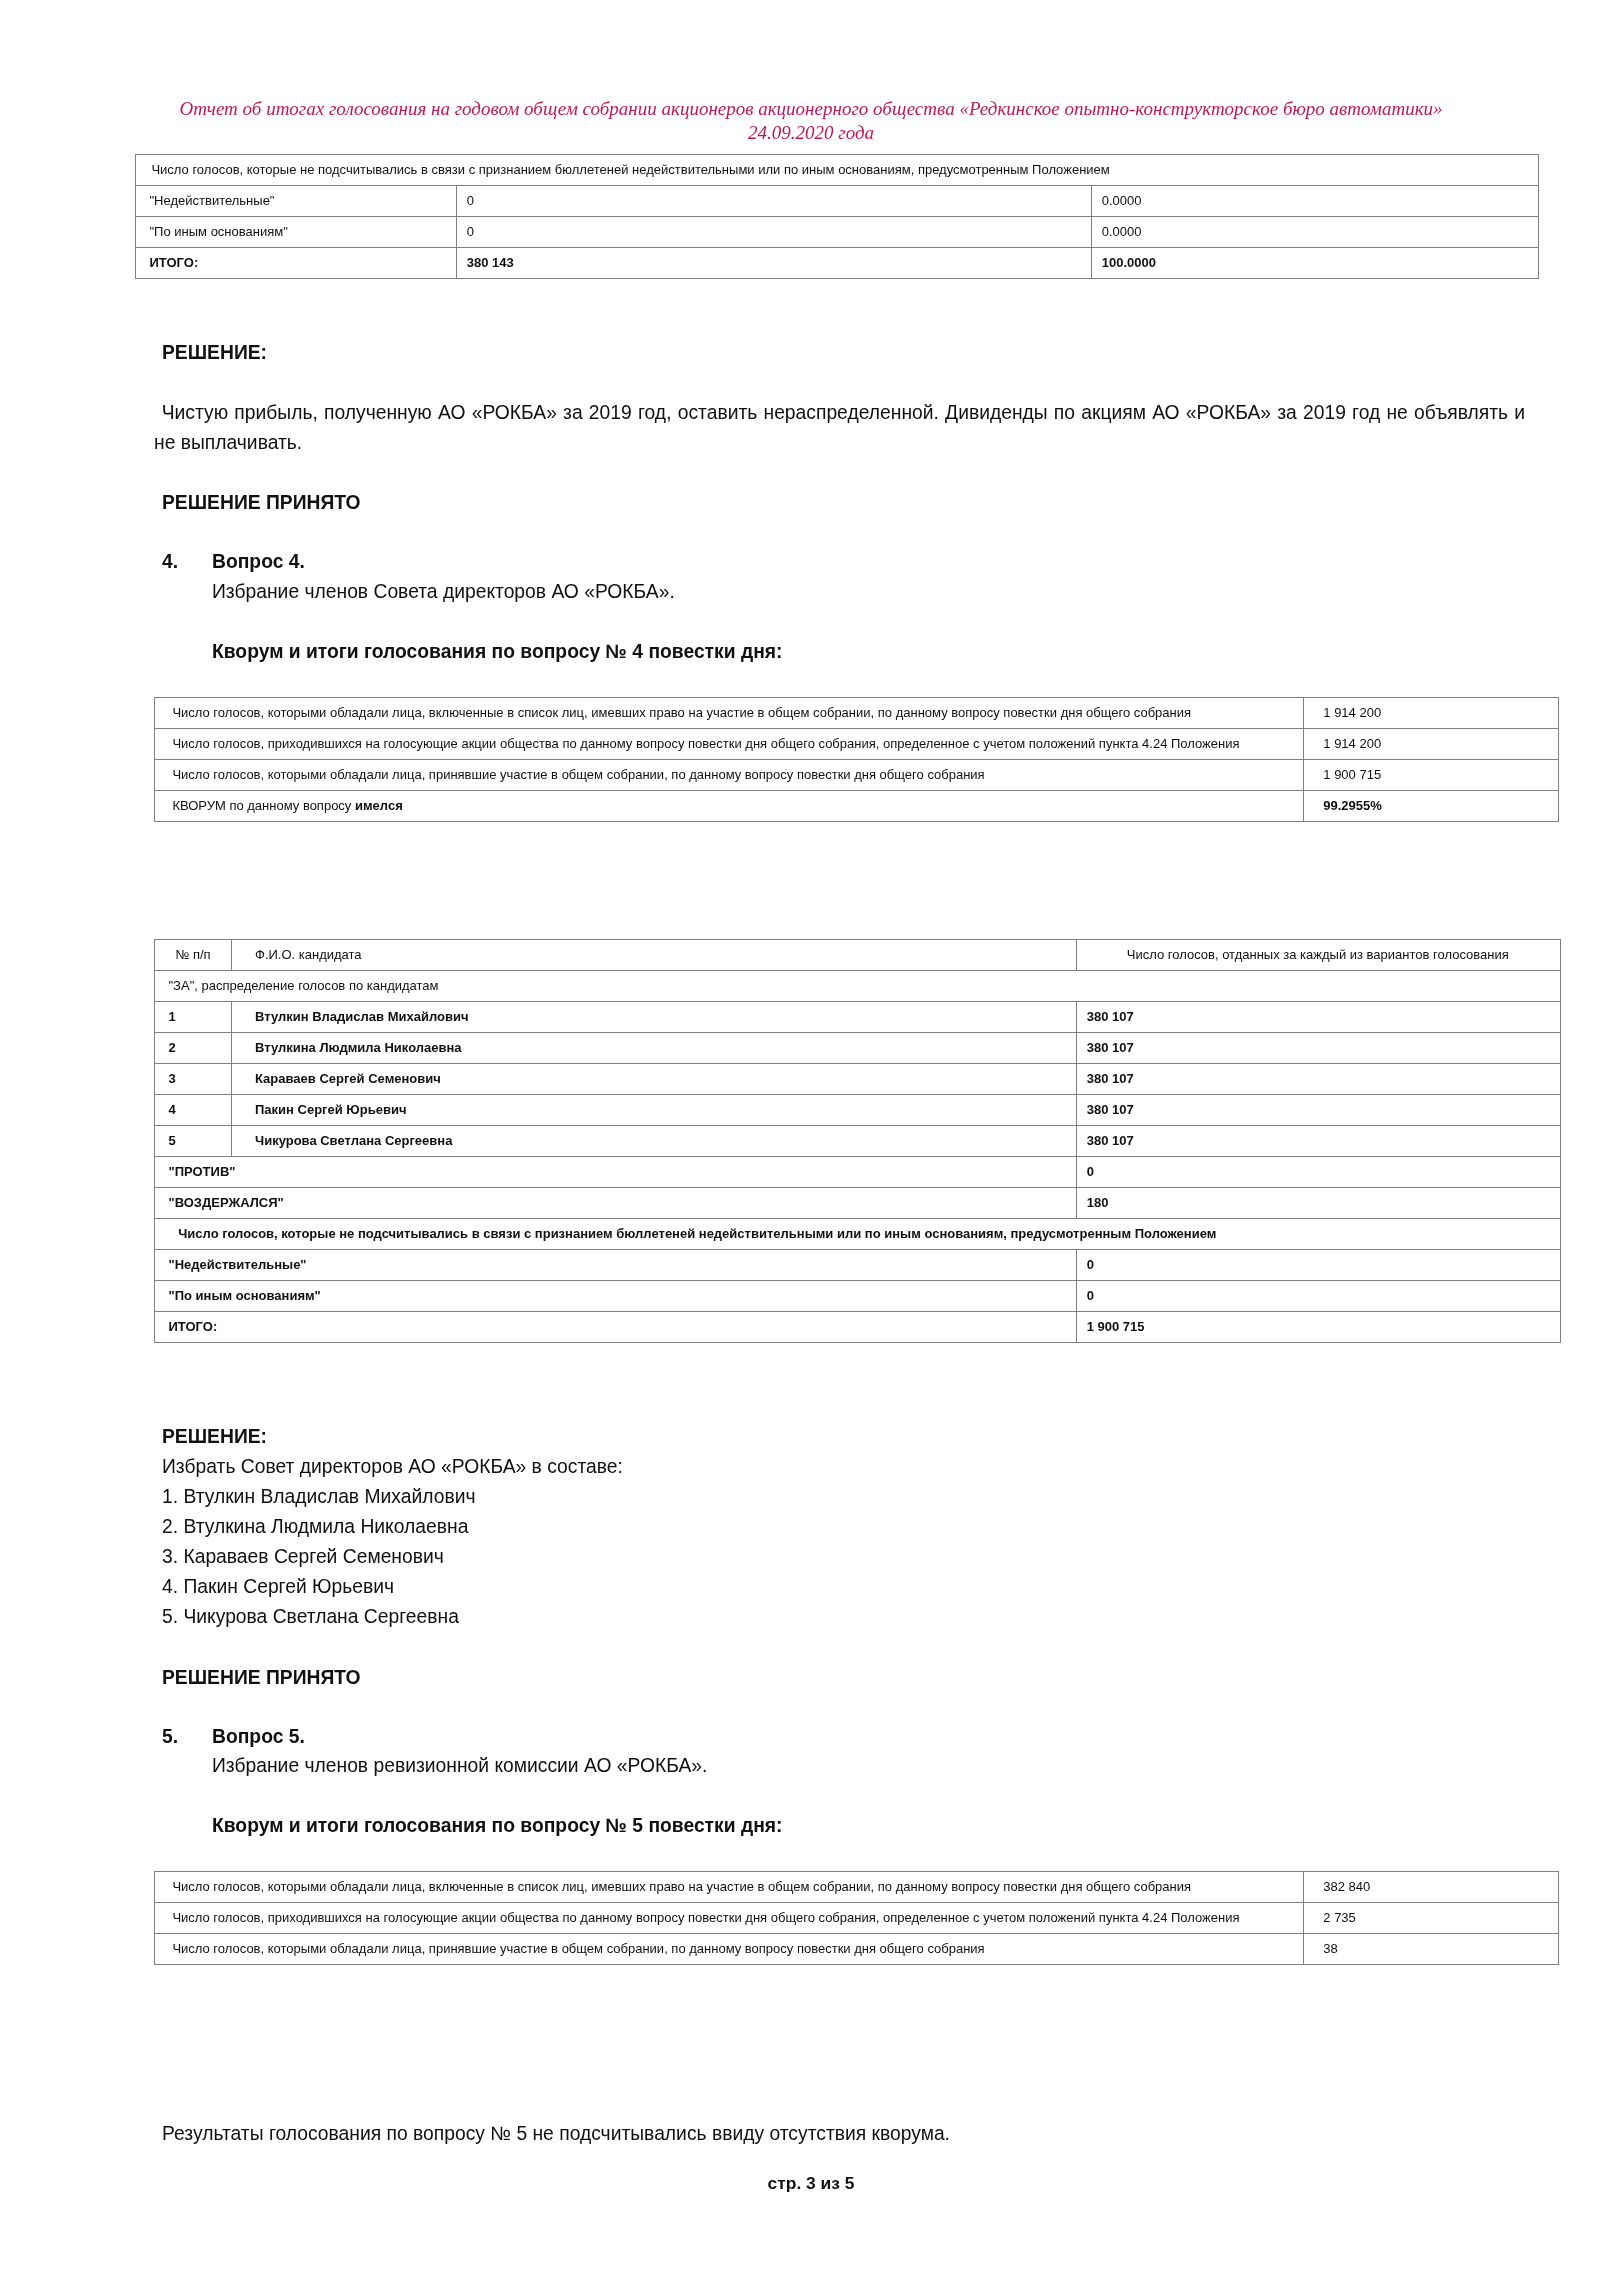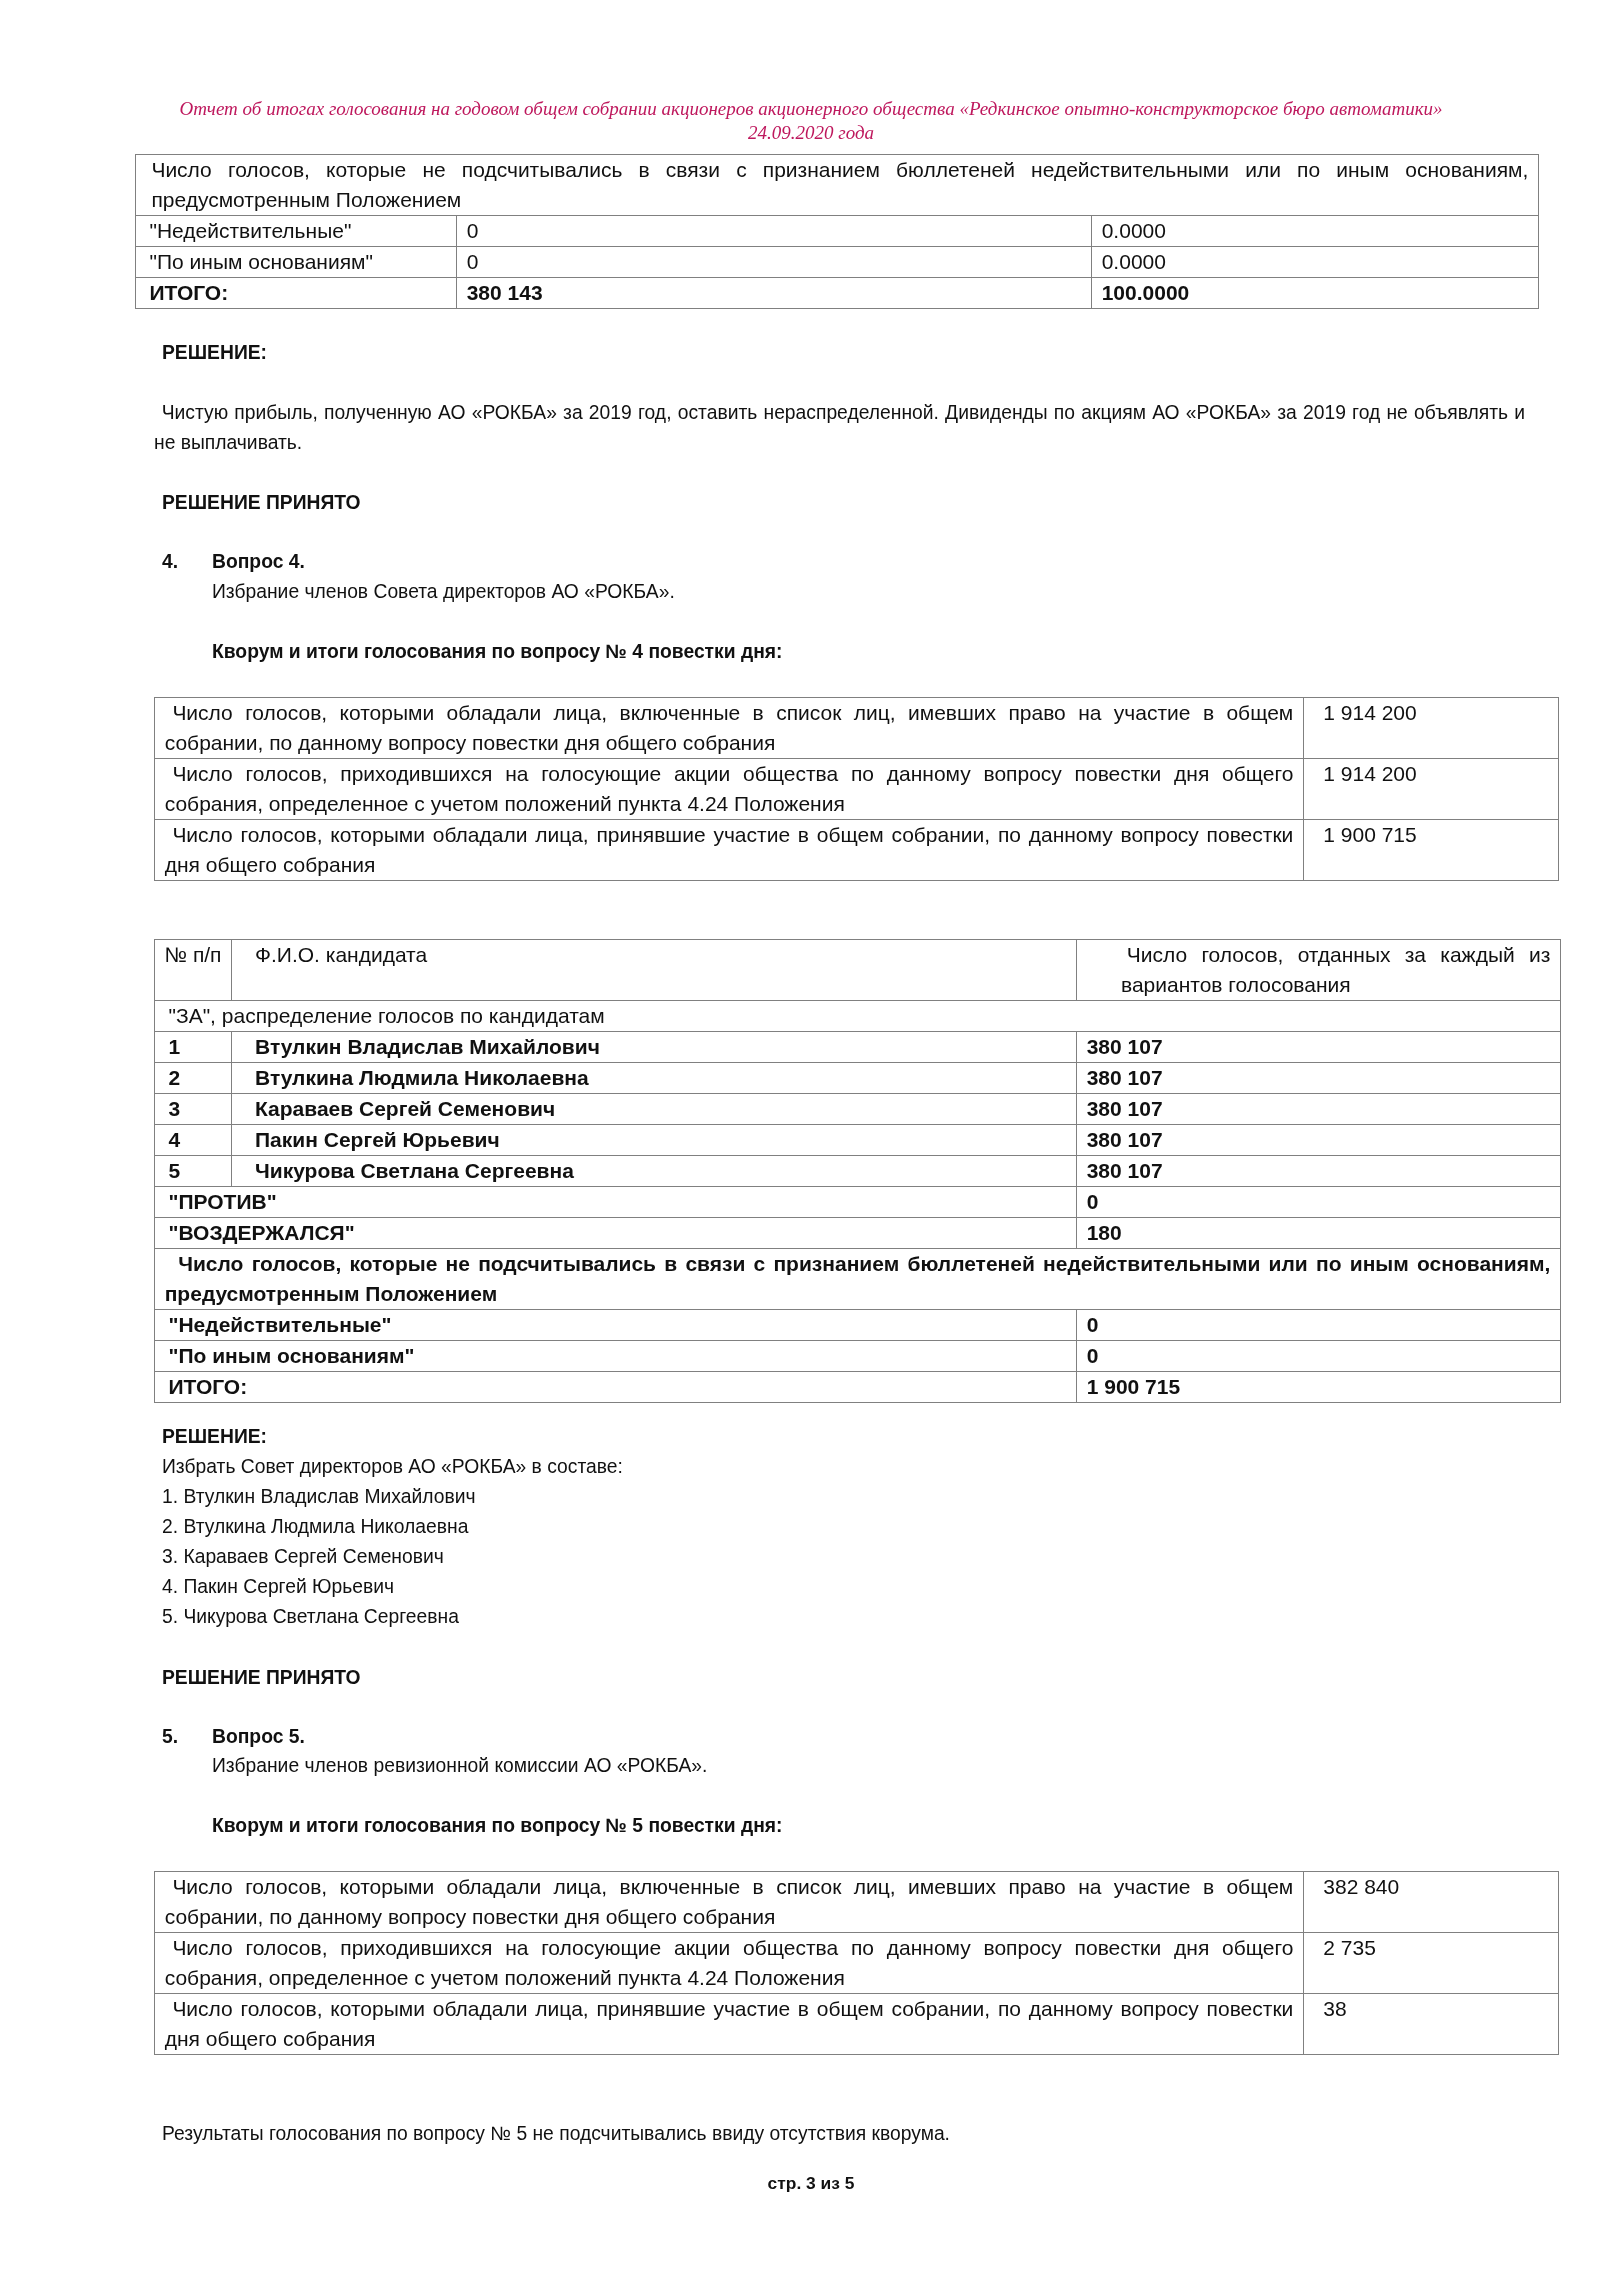--- a/index.html
+++ b/index.html
@@ -1,21 +1,21 @@
 <!DOCTYPE html>
 <html><head>
 <meta charset="utf-8">
 <style>
   html, body { margin: 0; padding: 0; background: #ffffff; }
   body { width: 1622px; height: 2294px; position: relative; overflow: hidden;
          font-family: "Liberation Sans", "DejaVu Sans", sans-serif; color: #111; }
   .page-header { position: absolute; left: 0; top: 97px; width: 1622px; text-align: center;
          font-family: "Liberation Serif", "DejaVu Serif", serif; font-style: italic;
          font-size: 19px; line-height: 24px; color: #be185d; }
-  table { border-collapse: collapse; position: absolute; font-size: 21px; }
+  table { border-collapse: collapse; position: absolute; font-size: 13px; }
   td { border: 1.4px solid #808080; padding: 0 9.7px; vertical-align: top; line-height: 30px; }
   .b { font-weight: bold; }
   .just { text-align: justify; text-align-last: left; }
   .txt { position: absolute; font-size: 19.3px; line-height: 30px; }
   .ind { padding-left: 13.5px; }
   .num { display: inline-block; width: 50px; }
 </style>
 </head>
 <body>
 
@@ -72,20 +72,24 @@
     <td class="just" style="text-indent:7.7px;">Число голосов, которыми обладали лица, включенные в список лиц, имевших право на участие в общем собрании, по данному вопросу повестки дня общего собрания</td>
     <td style="padding-left:19.3px;">1 914 200</td>
   </tr>
   <tr>
     <td class="just" style="text-indent:7.7px;">Число голосов, приходившихся на голосующие акции общества по данному вопросу повестки дня общего собрания, определенное с учетом положений пункта 4.24 Положения</td>
     <td style="padding-left:19.3px;">1 914 200</td>
   </tr>
   <tr>
     <td class="just" style="text-indent:7.7px;">Число голосов, которыми обладали лица, принявшие участие в общем собрании, по данному вопросу повестки дня общего собрания</td>
     <td style="padding-left:19.3px;">1 900 715</td>
+  </tr>
+  <tr>
+    <td style="padding-left:17.4px;"><span>КВОРУМ по данному вопросу </span><span class="b">имелся</span></td>
+    <td class="b" style="padding-left:19.3px;">99.2955%</td>
   </tr>
 </tbody>
   </table>
 
 <table style="left:154px; top:939px; width:1407px;">
   <colgroup>
       <col style="width:77px">
       <col style="width:845px">
       <col>
     </colgroup>

